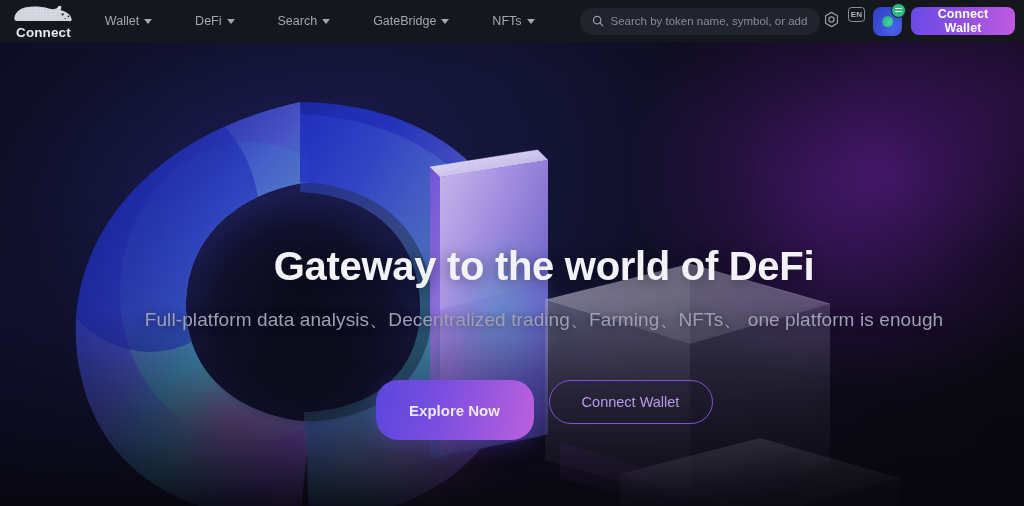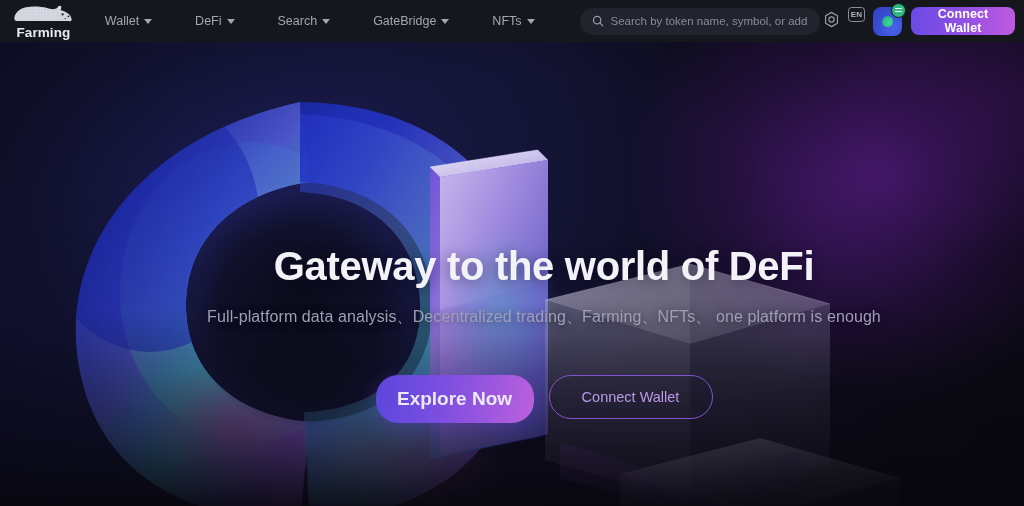--- a/index.html
+++ b/index.html
@@ -218,39 +218,39 @@
     margin-top: 204px;
     font-size: 40px;
     font-weight: 700;
     color: #f2f2f7;
     letter-spacing: -0.3px;
     text-shadow: 0 2px 14px rgba(5,3,20,.45);
     line-height: 1;
   }
   .hero-sub {
     margin-top: 21px;
-    font-size: 16px;
+    font-size: 19px;
     color: #9f9fb4;
     letter-spacing: .1px;
     text-shadow: 0 1px 8px rgba(5,3,20,.5);
   }
 
   .hero-actions {
     margin-top: 47px;
     display: flex;
     gap: 15px;
   }
   .btn-explore {
-    width: 158px; height: 48px;
+    width: 158px; height: 60px;
     border: none;
     border-radius: 22px;
     background: linear-gradient(100deg, #5b46dd 0%, #7a4ee0 40%, #bb60dd 100%);
     color: #ece9f7;
     font-family: "Liberation Sans", sans-serif;
-    font-size: 19px;
+    font-size: 15px;
     font-weight: 700;
     cursor: pointer;
     box-shadow: 0 6px 22px rgba(96,56,200,.35);
   }
   .btn-connect-hero {
     width: 164px; height: 44px;
     border-radius: 22px;
     border: 1px solid #8352cf;
     background: rgba(30,22,50,0.22);
     color: #b99ae8;
@@ -414,21 +414,21 @@
         <path d="M6 18 C4 18, 3 16.5, 3.4 14.5 C4.2 10, 8 5.5, 15 4.2
                  C22 3, 30 3.4, 36 5 C39 5.9, 41 6.4, 43.5 6 C46 5.6, 47.2 4.2, 48.3 3.2
                  C49 2.5, 50 2.6, 50.2 3.6 C50.5 5.2, 50 6.4, 49.6 7.2
                  C52.5 7.6, 56 9.2, 58.2 11.6 C60.4 14, 61 16.4, 60.4 17.6
                  C60 18.4, 59 18.5, 58 18 Z" fill="url(#dots)" opacity="0.75"></path>
         <circle cx="48.2" cy="4.6" r="1.6" fill="#d8d8e2"></circle>
         <circle cx="51.6" cy="11.4" r="1.15" fill="#2a2a34"></circle>
         <circle cx="57.4" cy="13.4" r="0.9" fill="#2a2a34"></circle>
         <circle cx="54.2" cy="15.6" r="0.7" fill="#2a2a34"></circle>
       </svg>
-      <div class="brand-name">Farming</div>
+      <div class="brand-name">Connect</div>
     </div>
 
     <nav class="nav">
       <div class="nav-item">
         <span>Wallet</span>
         <span class="caret"></span>
       </div>
       <div class="nav-item">
         <span>DeFi</span>
         <span class="caret"></span>

